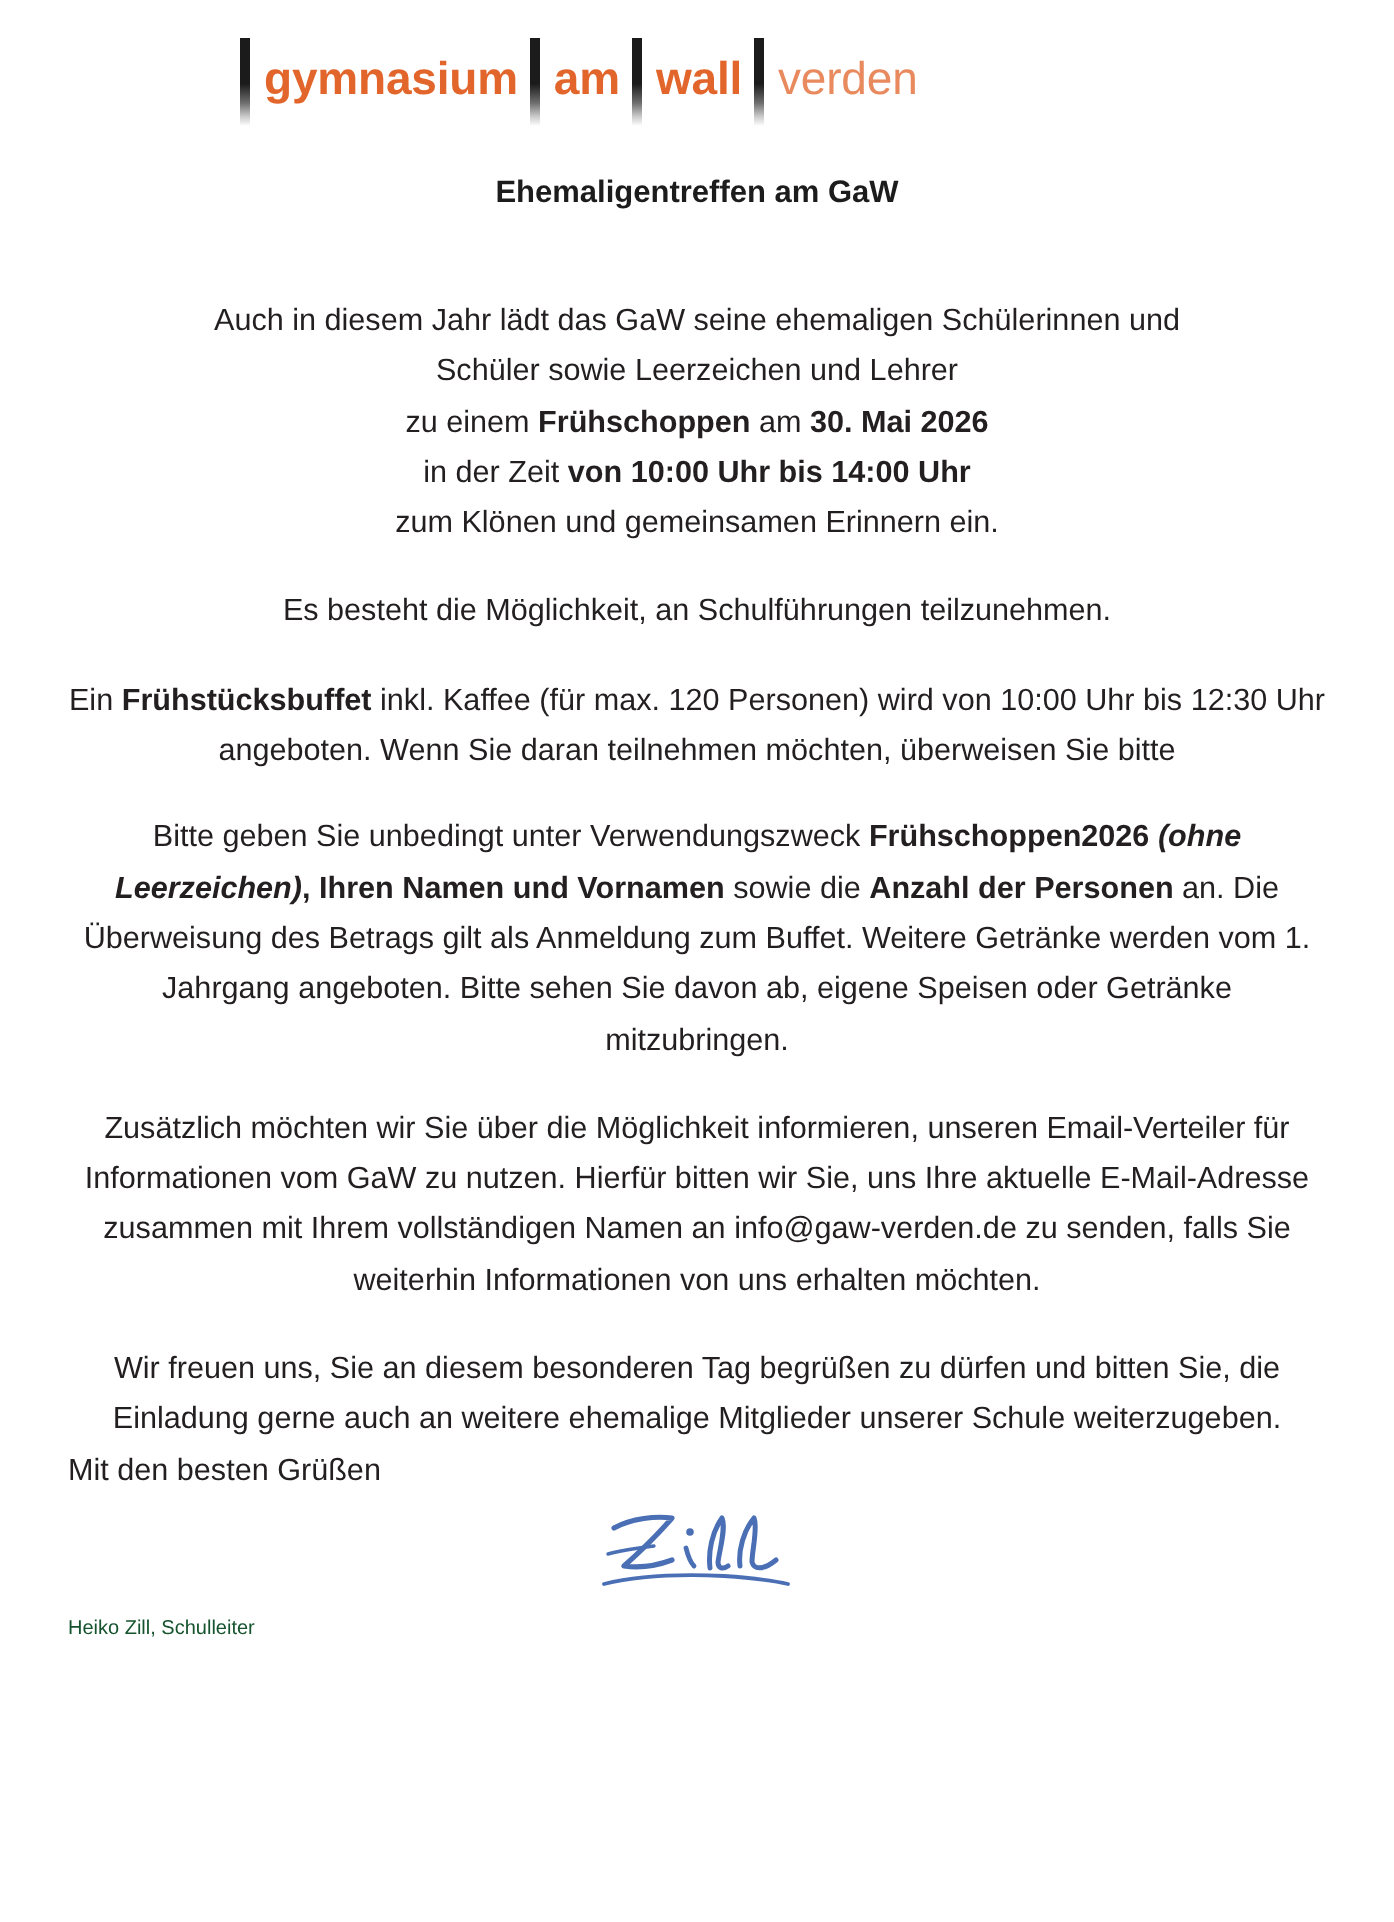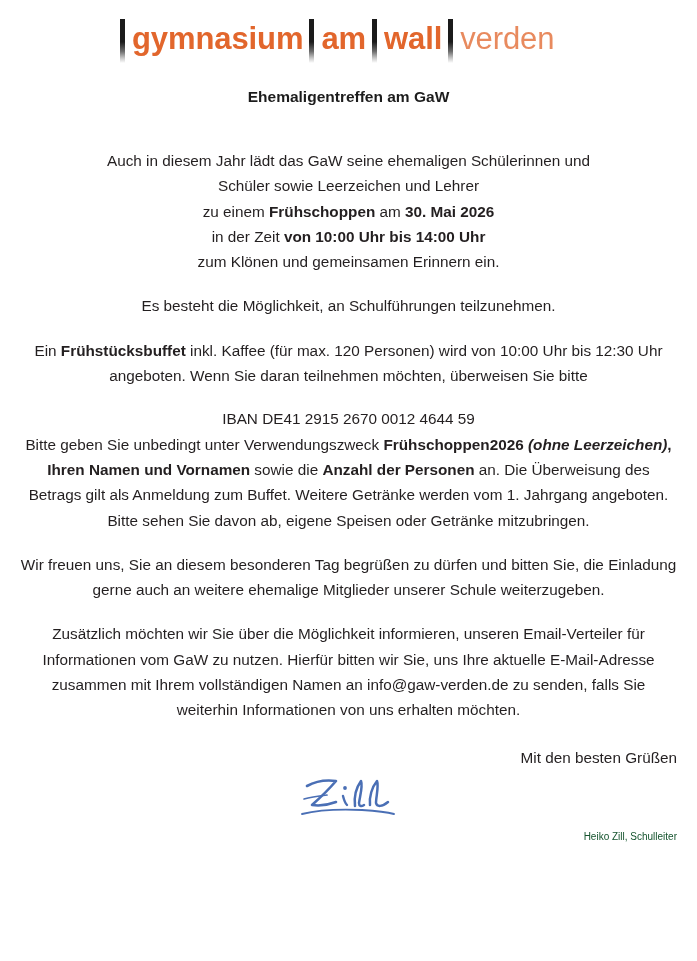--- a/index.html
+++ b/index.html
@@ -30,21 +30,21 @@
   .logo {
     display: flex;
     align-items: flex-start;
     justify-content: flex-start;
     padding: 19px 0 0 120px;
     height: 62px;
     box-sizing: border-box;
   }
 
   .logo-word {
-    font-size: 31px;
+    font-size: 23px;
     line-height: 40px;
     letter-spacing: -0.1px;
     white-space: pre;
   }
 
   .logo-word.bold {
     font-weight: bold;
     color: #e2662c;
   }
 
@@ -65,21 +65,21 @@
                 #1b1b1b 52%,
                 #6f6f6f 74%,
                 #c9c9c9 89%,
                 #ffffff 100%);
   }
 
   .logo-bar.second { margin-left: 6px; }
 
   
   .doc {
-    padding: 0 20px;
+    padding: 0 34px;
   }
 
   .doc-title {
     text-align: center;
     font-weight: bold;
     font-size: 15.5px;
     line-height: 22px;
     margin: 24px 0 0 0;
     color: #1c1c1c;
   }
@@ -98,22 +98,21 @@
 
   p.para.tight + p.para.tight {
     margin-top: 0;
   }
 
   .b { font-weight: bold; }
   .bi { font-weight: bold; font-style: italic; }
 
   
   .sign-block {
-    margin-top: 22px;
-    text-align: right;
+    text-align: left;
   }
 
   .sign-greeting {
     font-size: 15.3px;
     line-height: 25px;
     color: #231f20;
   }
 
   .signature {
     display: block;
@@ -156,30 +155,29 @@
     </p>
 
     <p class="para" style="margin-top:19px;">Es besteht die Möglichkeit, an Schulführungen teilzunehmen.</p>
 
     <p class="para" style="margin-top:19px;">
       <span>Ein </span><span class="b">Frühstücksbuffet</span><span> inkl. Kaffee (für max. 120 Personen) wird von 10:00 Uhr bis 12:30 Uhr angeboten. Wenn Sie daran teilnehmen möchten, überweisen Sie bitte</span>
     </p>
 
 
 
-    <p class="para tight">IBAN DE41 2915 2670 0012 4644 59</p>
 
     <p class="para tight">
       <span>Bitte geben Sie unbedingt unter Verwendungszweck </span><span class="b">Frühschoppen2026</span>
       <span class="bi">(ohne Leerzeichen)</span><span class="b">, Ihren Namen und Vornamen</span><span> sowie die </span><span class="b">Anzahl der Personen</span><span> an. Die Überweisung des Betrags gilt als Anmeldung zum Buffet. Weitere Getränke werden vom 1. Jahrgang angeboten. Bitte sehen Sie davon ab, eigene Speisen oder Getränke mitzubringen.</span>
     </p>
 
+    <p class="para" style="margin-top:19px;">Zusätzlich möchten wir Sie über die Möglichkeit informieren, unseren Email-Verteiler für Informationen vom GaW zu nutzen. Hierfür bitten wir Sie, uns Ihre aktuelle E-Mail-Adresse zusammen mit Ihrem vollständigen Namen an info@gaw-verden.de zu senden, falls Sie weiterhin Informationen von uns erhalten möchten.</p>
+
     <p class="para" style="margin-top:19px;">Wir freuen uns, Sie an diesem besonderen Tag begrüßen zu dürfen und bitten Sie, die Einladung gerne auch an weitere ehemalige Mitglieder unserer Schule weiterzugeben.</p>
-
-    <p class="para" style="margin-top:19px;">Zusätzlich möchten wir Sie über die Möglichkeit informieren, unseren Email-Verteiler für Informationen vom GaW zu nutzen. Hierfür bitten wir Sie, uns Ihre aktuelle E-Mail-Adresse zusammen mit Ihrem vollständigen Namen an info@gaw-verden.de zu senden, falls Sie weiterhin Informationen von uns erhalten möchten.</p>
 
     <div class="sign-block">
       <div class="sign-greeting">Mit den besten Grüßen</div>
 
       <svg class="signature" width="130" height="52" viewBox="0 0 130 52" aria-hidden="true">
         <g fill="none" stroke="#4a6fb5" stroke-linecap="round" stroke-linejoin="round">
 
           <path d="M23 14 C32 9, 44 8, 52 9 C46 16, 37 25, 28 33 C35 34, 44 33, 52 30" stroke-width="2.6"></path>
 
           <path d="M20 27 C27 25, 35 24, 43 23" stroke-width="1.7"></path>

